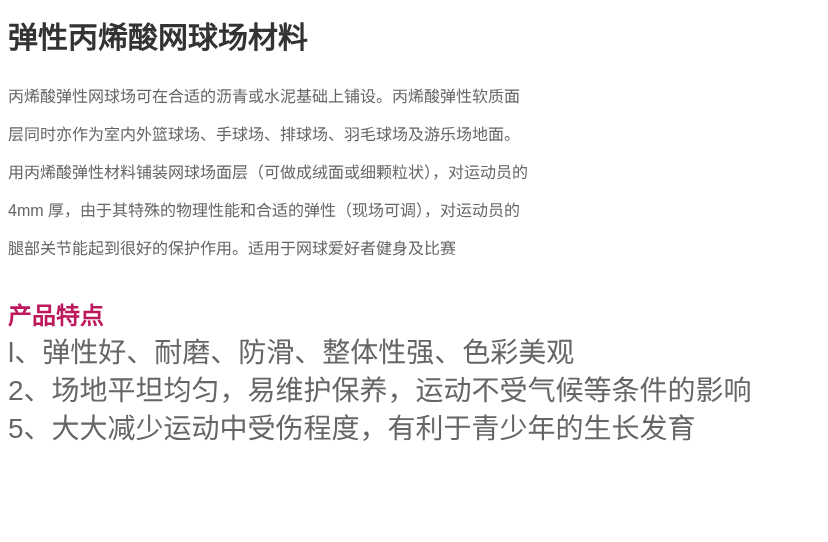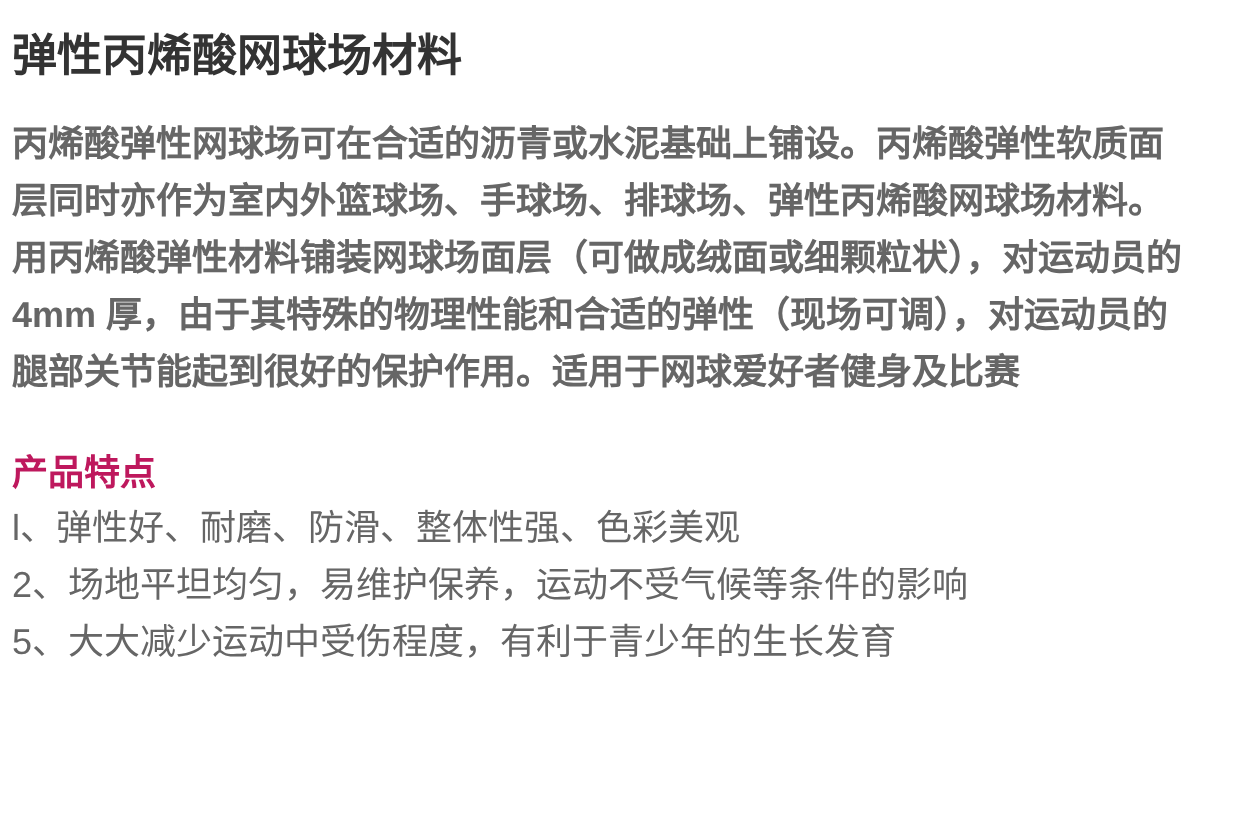--- a/index.html
+++ b/index.html
@@ -24,51 +24,50 @@
     font-weight: bold;
     color: #333333;
     line-height: 40px;
     margin: 0 0 20px 0;
     white-space: nowrap;
   }
   .paragraph {
     margin: 0 0 30px 0;
   }
   .para-line {
-    font-size: 24px;
+    font-size: 16px;
     color: #666666;
     line-height: 38px;
     white-space: nowrap;
-    font-weight: bold;
   }
   .features-heading {
     font-size: 24px;
     font-weight: bold;
     color: #be185d;
     line-height: 36px;
     margin: 0;
     white-space: nowrap;
   }
   .feature-item {
-    font-size: 24px;
+    font-size: 28px;
     color: #666666;
     line-height: 38px;
     white-space: nowrap;
   }
 </style>
 </head>
 <body>
 
 <div class="page">
 
   <h1 class="page-title">弹性丙烯酸网球场材料</h1>
 
   <div class="paragraph">
     <div class="para-line">丙烯酸弹性网球场可在合适的沥青或水泥基础上铺设。丙烯酸弹性软质面</div>
-    <div class="para-line">层同时亦作为室内外篮球场、手球场、排球场、弹性丙烯酸网球场材料。</div>
+    <div class="para-line">层同时亦作为室内外篮球场、手球场、排球场、羽毛球场及游乐场地面。</div>
     <div class="para-line">用丙烯酸弹性材料铺装网球场面层（可做成绒面或细颗粒状），对运动员的</div>
     <div class="para-line">4mm 厚，由于其特殊的物理性能和合适的弹性（现场可调），对运动员的</div>
     <div class="para-line">腿部关节能起到很好的保护作用。适用于网球爱好者健身及比赛</div>
   </div>
 
   <h2 class="features-heading">产品特点</h2>
 
   <div class="features-list">
     <div class="feature-item">l、弹性好、耐磨、防滑、整体性强、色彩美观</div>
     <div class="feature-item">2、场地平坦均匀，易维护保养，运动不受气候等条件的影响</div>

